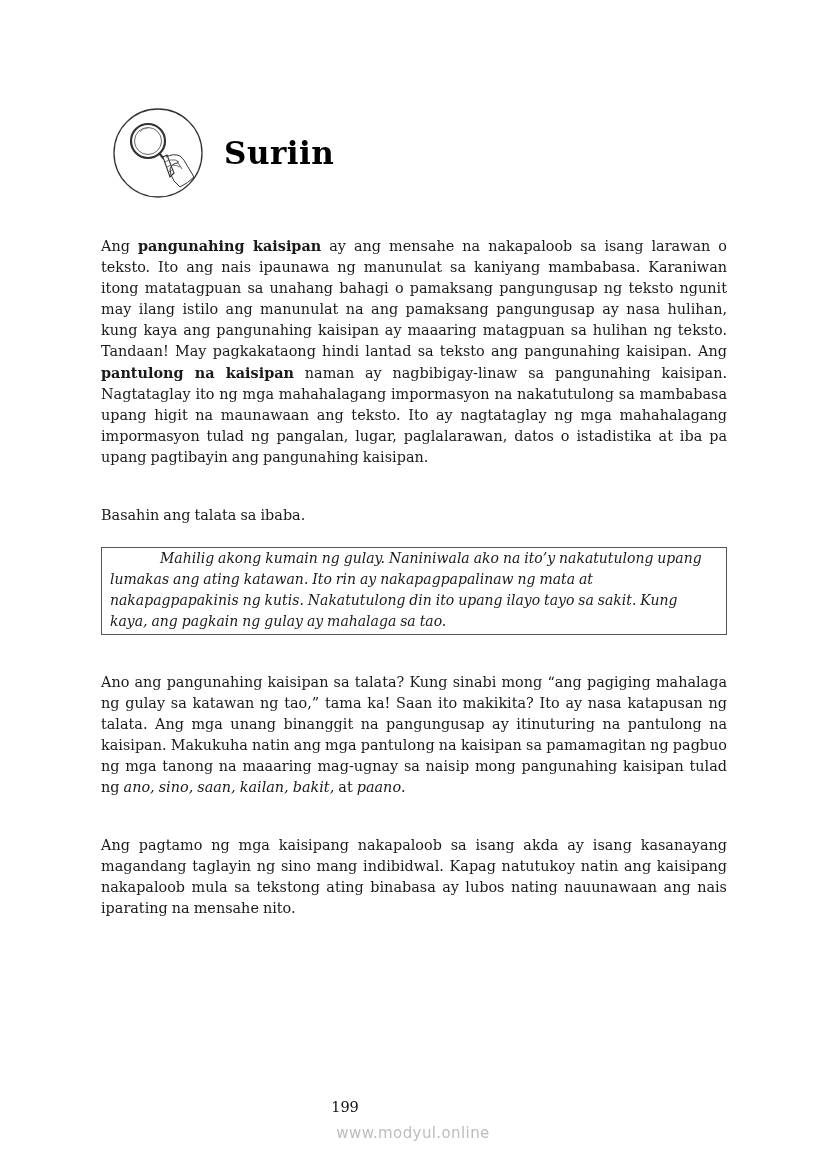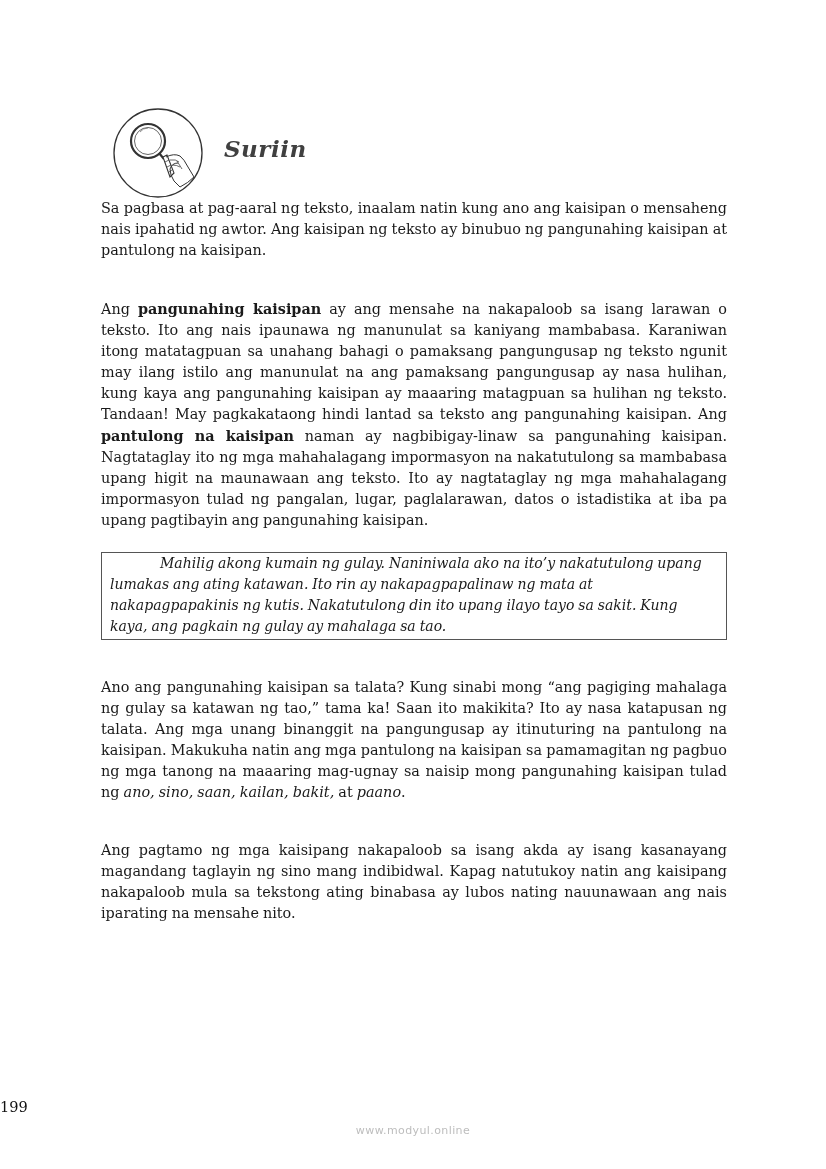--- a/index.html
+++ b/index.html
@@ -7,47 +7,47 @@
   .page {
     position: absolute; left: 0; top: 0; width: 826px; height: 1169px;
     font-family: "DejaVu Serif", "Liberation Serif", serif;
     color: #1a1a1a;
   }
   .header { position: absolute; left: 112px; top: 107px; width: 320px; height: 90px; }
   .icon-wrap { position: absolute; left: 0; top: 0; width: 92px; height: 92px; }
   .title {
     position: absolute; left: 112px; top: 28px;
     font-family: "DejaVu Serif", serif;
-    font-weight: bold; font-style: italic;
-    font-size: 23px; letter-spacing: 0.5px; color: #404040;
+    font-weight: bold; 
+    font-size: 31px; letter-spacing: 0.5px; color: #000000;
   }
   .content { position: absolute; left: 101px; top: 198px; width: 626px; }
   p.body {
     margin: 0; font-size: 14.4px; line-height: 21px;
     text-align: justify; word-spacing: -0.5px;
   }
   p.spaced { margin-top: 37px; }
   b { font-weight: bold; }
   .boxed {
     margin-top: 21px;
     border: 1px solid #555;
     padding: 0px 8px 2px 8px;
   }
   .boxed p {
     margin: 0; font-style: italic; font-size: 14px; line-height: 21px;
     text-indent: 50px; word-spacing: -0.5px;
   }
   .pagenum {
     position: absolute; left: 0; width: 690px; top: 1099px;
-    text-align: left; font-size: 14.5px; color: #111;
+    text-align: center; font-size: 14.5px; color: #111;
   }
   .watermark {
     position: absolute; left: 0; width: 826px; top: 1124px;
     text-align: center; font-family: "DejaVu Sans", sans-serif;
-    font-size: 11px; color: #bdbdbd; letter-spacing: 0.4px;
+    font-size: 15px; color: #bdbdbd; letter-spacing: 0.4px;
   }
 </style>
 </head>
 <body>
 
 <div class="page">
 
   <div class="header">
     <div class="icon-wrap">
       <svg width="92" height="92" viewBox="0 0 92 92">
@@ -64,24 +64,24 @@
 
         <path d="M54 50 Q62 46 68 49 Q72 52 76 60 L82 70 Q76 76 68 80 L62 74 Q58 68 58 62 Q60 56 66 56" fill="none" stroke="#333" stroke-width="1"></path>
         <path d="M58 53 Q64 52 67 55 M60 58 Q65 58 68 60 M65 54 L70 62" fill="none" stroke="#444" stroke-width="0.8"></path>
       </svg>
     </div>
     <div class="title">Suriin</div>
   </div>
 
   <div class="content">
 
-    <p class="body">Sa pagbasa at pag-aaral ng teksto, inaalam natin kung ano ang kaisipan o mensaheng nais ipahatid ng awtor. Ang kaisipan ng teksto ay binubuo ng pangunahing kaisipan at pantulong na kaisipan.</p>
 
     <p class="body spaced"><span>Ang </span><b>pangunahing kaisipan</b><span> ay ang mensahe na nakapaloob sa isang larawan o teksto. Ito ang nais ipaunawa ng manunulat sa kaniyang mambabasa. Karaniwan itong matatagpuan sa unahang bahagi o pamaksang pangungusap ng teksto ngunit may ilang istilo ang manunulat na ang pamaksang pangungusap ay nasa hulihan, kung kaya ang pangunahing kaisipan ay maaaring matagpuan sa hulihan ng teksto. Tandaan! May pagkakataong hindi lantad sa teksto ang pangunahing kaisipan. Ang </span><b>pantulong na kaisipan</b><span> naman ay nagbibigay-linaw sa pangunahing kaisipan. Nagtataglay ito ng mga mahahalagang impormasyon na nakatutulong sa mambabasa upang higit na maunawaan ang teksto. Ito ay nagtataglay ng mga mahahalagang impormasyon tulad ng pangalan, lugar, paglalarawan, datos o istadistika at iba pa upang pagtibayin ang pangunahing kaisipan.</span></p>
 
+    <p class="body spaced">Basahin ang talata sa ibaba.</p>
 
     <div class="boxed">
       <p>Mahilig akong kumain ng gulay. Naniniwala ako na ito’y nakatutulong upang lumakas ang ating katawan. Ito rin ay nakapagpapalinaw ng mata at nakapagpapakinis ng kutis. Nakatutulong din ito upang ilayo tayo sa sakit. Kung kaya, ang pagkain ng gulay ay mahalaga sa tao.</p>
     </div>
 
     <p class="body spaced"><span>Ano ang pangunahing kaisipan sa talata? Kung sinabi mong “ang pagiging mahalaga ng gulay sa katawan ng tao,” tama ka! Saan ito makikita? Ito ay nasa katapusan ng talata. Ang mga unang binanggit na pangungusap ay itinuturing na pantulong na kaisipan. Makukuha natin ang mga pantulong na kaisipan sa pamamagitan ng pagbuo ng mga tanong na maaaring mag-ugnay sa naisip mong pangunahing kaisipan tulad ng </span><i>ano, sino, saan, kailan, bakit,</i><span> at </span><i>paano</i><span>.</span></p>
 
     <p class="body spaced">Ang pagtamo ng mga kaisipang nakapaloob sa isang akda ay isang kasanayang magandang taglayin ng sino mang indibidwal. Kapag natutukoy natin ang kaisipang nakapaloob mula sa tekstong ating binabasa ay lubos nating nauunawaan ang nais iparating na mensahe nito.</p>
   </div>
 

